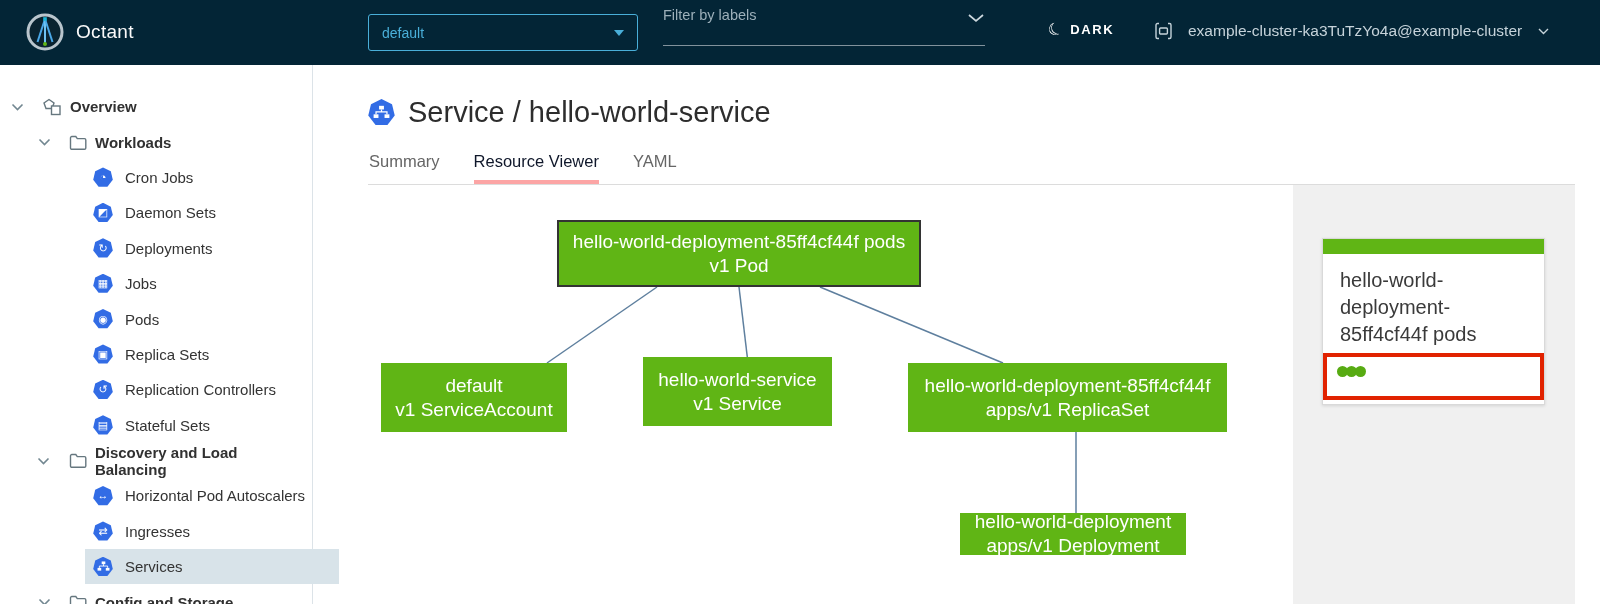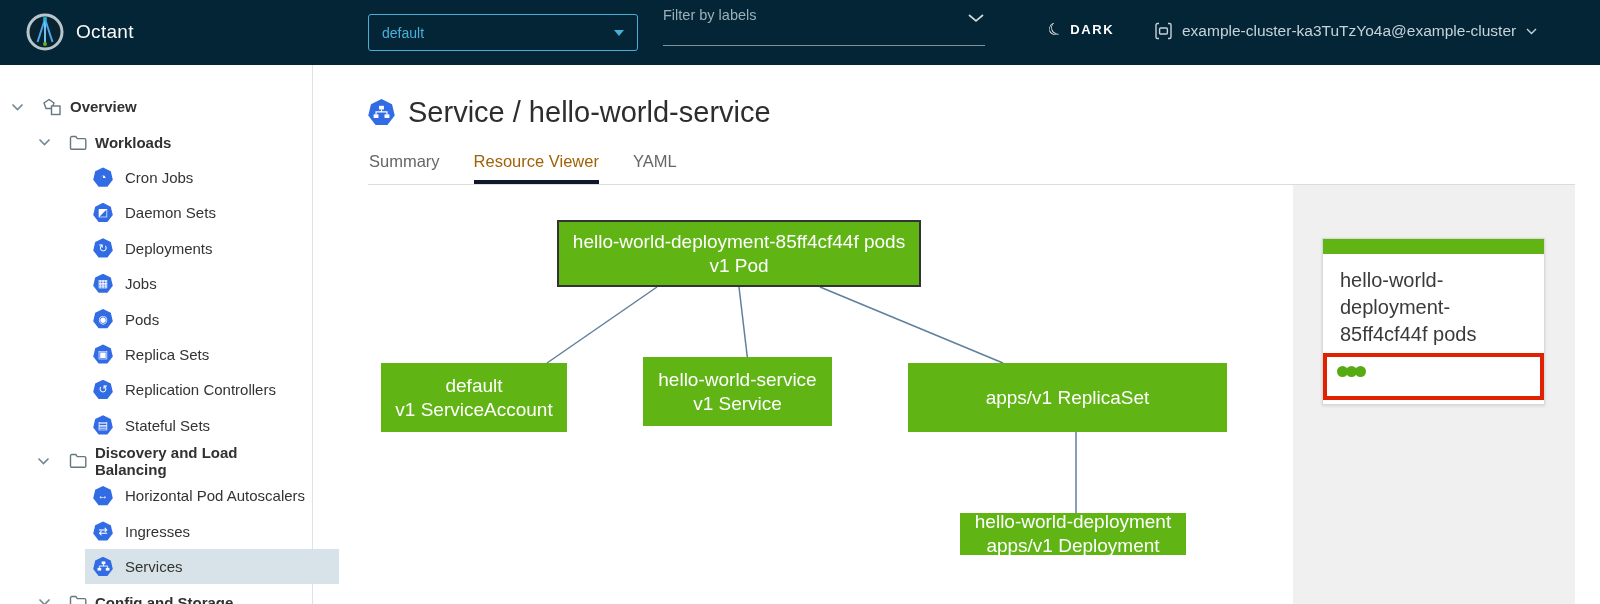--- a/index.html
+++ b/index.html
@@ -18,21 +18,21 @@
                 border-top:6px solid #49afd9; }
   .filter { position:absolute; left:663px; top:16px; width:322px; height:30px;
             border-bottom:1px solid #82929c; display:flex; align-items:flex-end; padding-bottom:22px; }
   .filter input { flex:1; background:transparent; border:none; outline:none; color:#cdd8de;
                   font-size:14.5px; font-family:inherit; }
   .filter input::placeholder { color:#9db0ba; }
   .dark-toggle { position:absolute; left:1048px; top:21px; display:flex; align-items:center; gap:7px;
                  color:#fff; cursor:pointer; }
   .moon { font-size:17px; line-height:1; transform:rotate(-22deg); }
   .dark-label { font-size:13px; font-weight:bold; letter-spacing:1.6px;text-align:right; }
-  .cluster-select { position:absolute; left:1155px; top:22px; display:flex; align-items:center; gap:10px;
+  .cluster-select { position:absolute; left:1155px; top:22px; display:flex; align-items:center; gap:16px;
                     color:#c6d3da; font-size:15.5px; cursor:pointer; }
 
   
   .sidebar { position:absolute; left:0; top:65px; width:313px; bottom:0; background:#fff;
              border-right:1px solid #dce3e8; padding-top:24px; }
   .nav-row { height:35.4px; display:flex; align-items:center; font-size:15px; color:#333; cursor:pointer; }
   .nav-row .chev { display:flex; width:14px; justify-content:center; }
   .nav-row.lvl0 .chev { margin-left:10px; }
   .nav-row.lvl1 .chev { margin-left:37px; }
   .nav-row .grp-icon { display:flex; margin-left:18px; }
@@ -44,21 +44,21 @@
               justify-content:center; font-size:11px; line-height:1; flex:none;
               clip-path:polygon(50% 0,89% 19%,99% 61%,72% 96%,28% 96%,1% 61%,11% 19%); }
 
   
   .content { position:absolute; left:340px; top:65px; width:1260px; bottom:0; background:#fff; }
   .page-title { position:absolute; left:28px; top:31px; display:flex; align-items:center; gap:13px;
                 font-size:29px; color:#2d2d2d; }
   .title-icon { width:27px; height:27px; }
   .tabs { position:absolute; left:29px; top:87px; display:flex; gap:34px; font-size:16.5px; }
   .tab { color:#666; padding-bottom:9px; cursor:pointer; }
-  .tab.active { color:#a16207; border-bottom:4px solid #0f172a; }
+  .tab.active { color:#0f172a; border-bottom:4px solid #fca5a5; }
   .tabs-divider { position:absolute; left:28px; top:119px; width:1207px; height:1px; background:#dcdcdc; }
 
   
   .edges { position:absolute; left:0; top:0; }
   .gnode { position:absolute; background:#60b515; color:#fff; display:flex; flex-direction:column;
            align-items:center; justify-content:center; font-size:19px; line-height:24px;
            text-align:center; cursor:pointer; }
   .gnode.selected { border:2px solid #333; }
   .node-pod        { left:217px; top:155px; width:364px; height:67px; }
   .node-sa         { left:41px;  top:298px; width:186px; height:69px; }
@@ -277,20 +277,21 @@
   </div>
   <div class="gnode node-sa">
     <span>default</span>
     <span>v1 ServiceAccount</span>
   </div>
   <div class="gnode node-svc">
     <span>hello-world-service</span>
     <span>v1 Service</span>
   </div>
   <div class="gnode node-rs">
+    <span>hello-world-deployment-85ff4cf44f</span>
     <span>apps/v1 ReplicaSet</span>
   </div>
   <div class="gnode node-dep">
     <span>hello-world-deployment</span>
     <span>apps/v1 Deployment</span>
   </div>
 
   <div class="side-panel">
     <div class="obj-card">
       <div class="card-topbar"></div>

